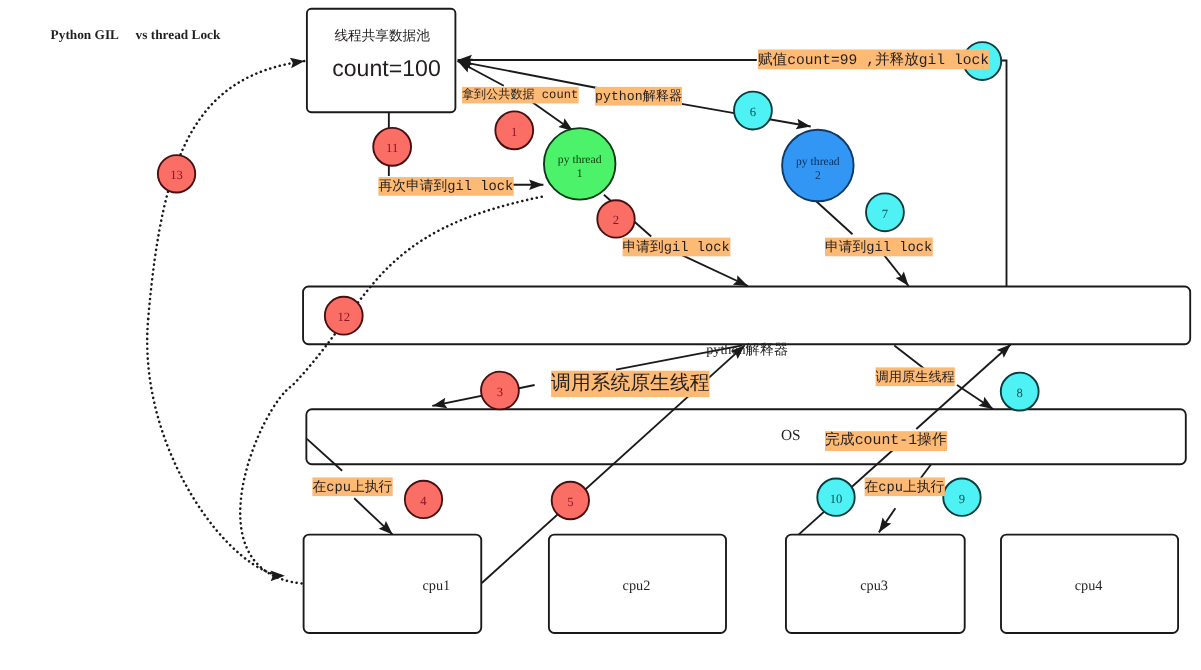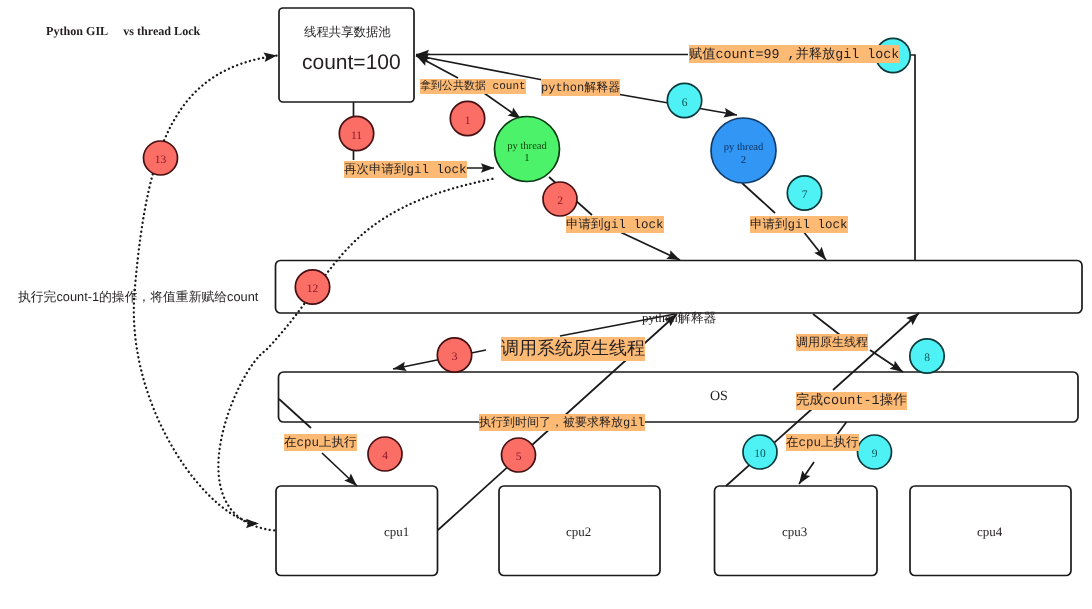--- a/index.html
+++ b/index.html
@@ -133,26 +133,24 @@
   <div class="lbl serif" style="left:566px;top:524px;font-size:13.0px;">cpu2</div>
   <div class="lbl serif" style="left:782px;top:524px;font-size:13.0px;">cpu3</div>
   <div class="lbl serif" style="left:977px;top:524px;font-size:13.0px;">cpu4</div>
 
   <div class="lbl serif bg" style="left:420px;top:78.7px;font-size:11px;">拿到公共数据 count</div>
   <div class="lbl serif bg" style="left:541px;top:78.7px;font-size:12.0px;">python解释器</div>
   <div class="lbl sans bg" style="left:689px;top:45.0px;font-size:13.3px;">赋值count=99 ,并释放gil lock</div>
   <div class="lbl serif bg" style="left:344px;top:160.5px;font-size:12.5px;">再次申请到gil lock</div>
   <div class="lbl serif bg" style="left:566px;top:215.5px;font-size:12.5px;">申请到gil lock</div>
   <div class="lbl serif bg" style="left:750px;top:215.5px;font-size:12.5px;">申请到gil lock</div>
-  <div class="lbl sans" style="left:18px;top:289px;font-size:12.8px;">执行完count-1的操作，将值重新赋给count</div>
   <div class="lbl serif bg" style="left:501px;top:336.5px;font-size:18px;">调用系统原生线程</div>
   <div class="lbl serif bg" style="left:796px;top:334px;font-size:12px;">调用原生线程</div>
   <div class="lbl serif bg" style="left:284px;top:434px;font-size:12.5px;">在cpu上执行</div>
   <div class="lbl serif bg" style="left:786px;top:434px;font-size:12.5px;">在cpu上执行</div>
-  <div class="lbl serif bg" style="left:479px;top:414px;font-size:12.0px;">执行到时间了，被要求释放gil</div>
-  <div class="lbl sans bg" style="left:796px;top:392px;font-size:13.5px;">完成count-1操作</div>
+  <div class="lbl sans bg" style="left:750px;top:392px;font-size:13.5px;">完成count-1操作</div>
 
   <svg width="1092" height="609" viewBox="0 0 1092 609">
     <g stroke="#1a1a1a" fill="none" stroke-width="1.7">
       <line x1="833" y1="390" x2="919" y2="313" marker-end="url(#ah)"></line>
     </g>
   </svg>
 </div>
 
 </body></html>

